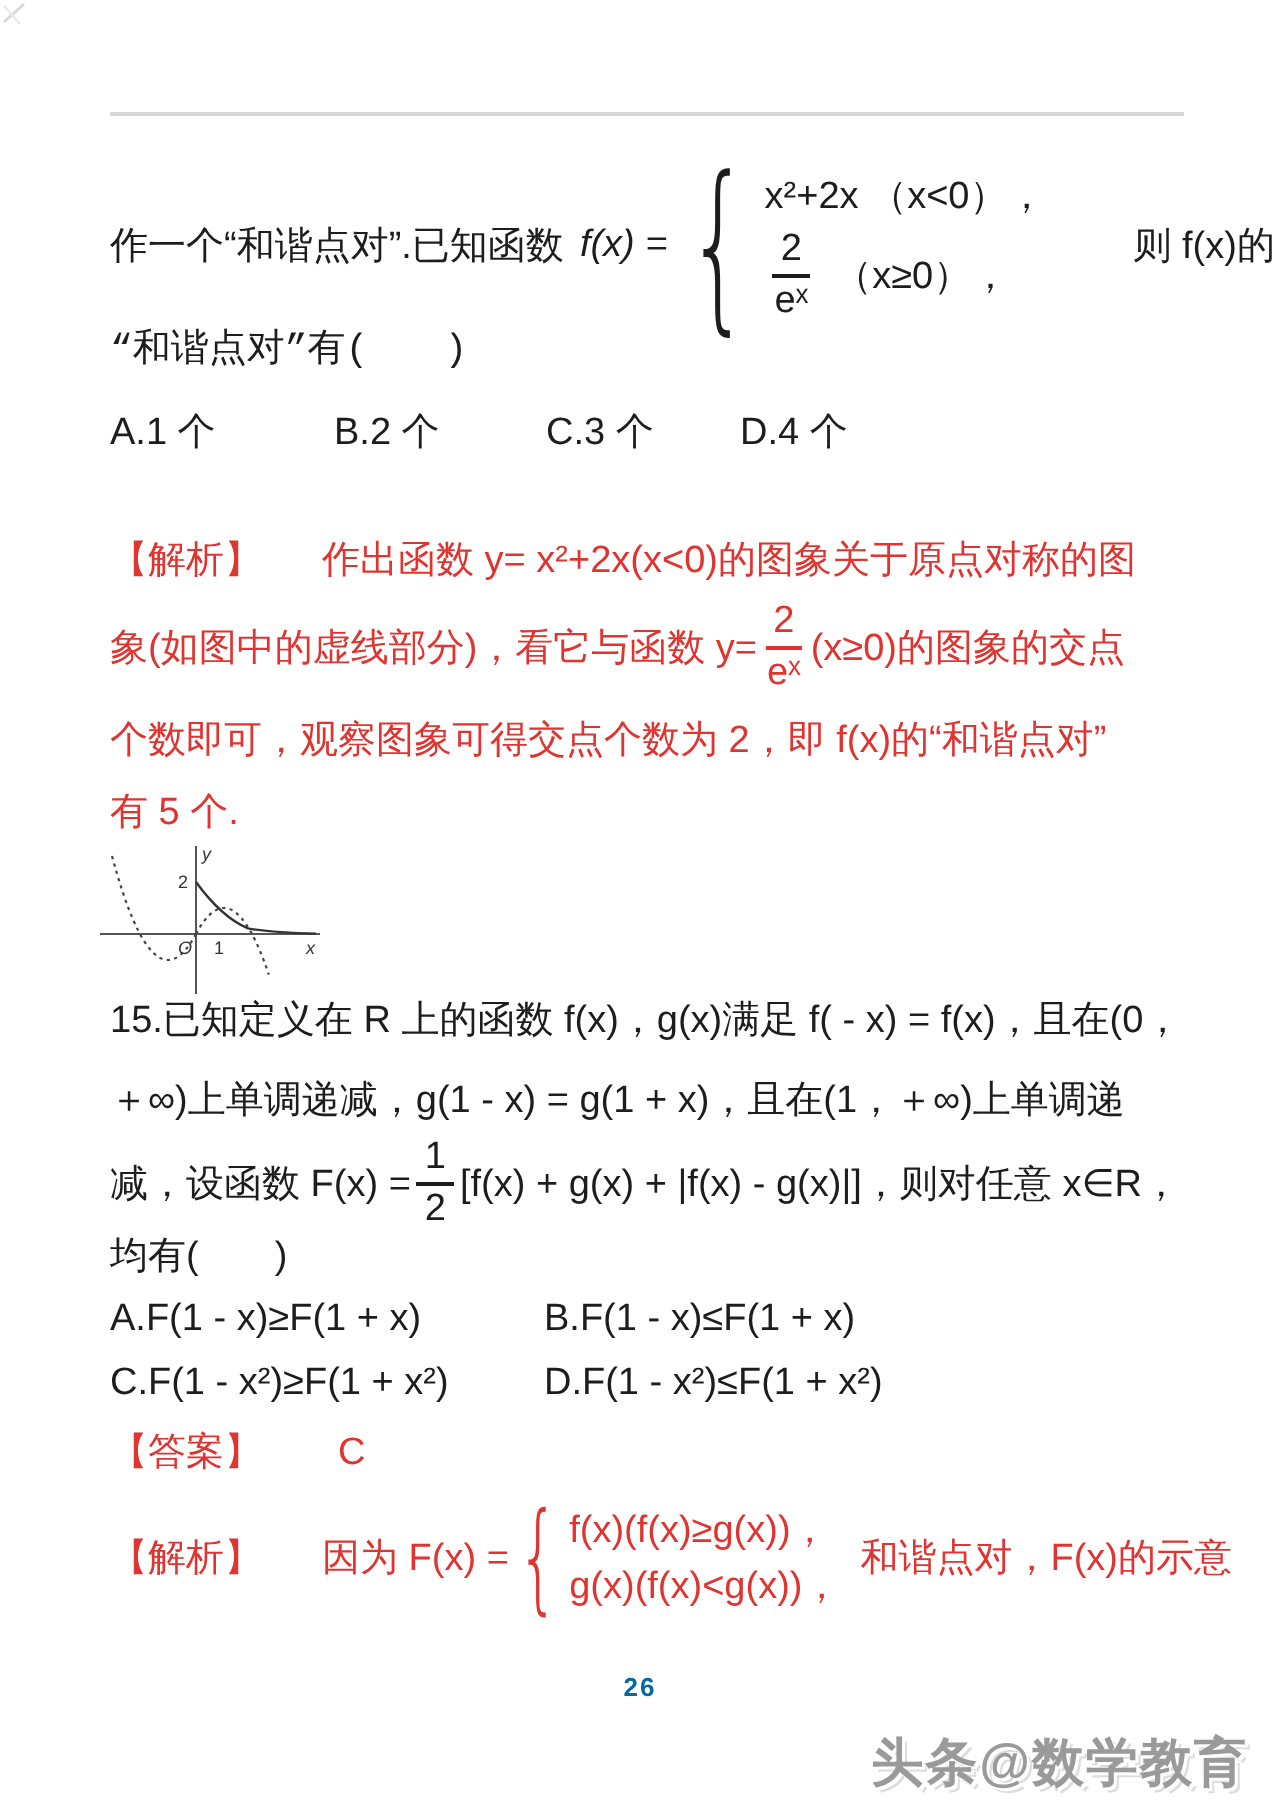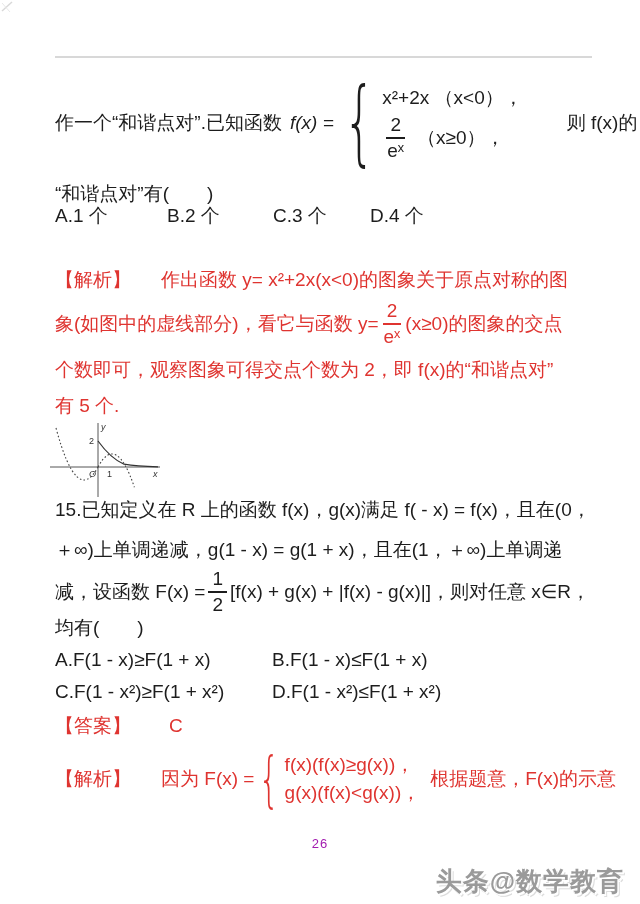--- a/index.html
+++ b/index.html
@@ -24,21 +24,21 @@
   .brace.mid { font-size:60px; margin:0 -4px 0 -4px; }
   .stack { display:inline-flex; flex-direction:column; justify-content:center; gap:4px; }
   .stack .row { display:flex; align-items:center; }
   .frac { display:inline-flex; flex-direction:column; align-items:center; line-height:1.05; vertical-align:middle; margin:0 3px; }
   .frac .num { padding:0 4px 2px; border-bottom:2px solid currentColor; }
   .frac .den { padding:2px 2px 0; }
   .answer-val { margin-left:38px; }
   .analysis-body { margin-left:30px; }
   .gap-post { margin-left:44px; }
   .opt-abs { position:absolute; white-space:nowrap; }
-  .pagenum { position:absolute; top:836px; left:0; width:100%; text-align:center; font-size:13px; color:#a21caf; letter-spacing:1px; }
+  .pagenum { position:absolute; top:836px; left:0; width:100%; text-align:center; font-size:13px; color:#0369a1; letter-spacing:1px;font-weight:bold; }
   .watermark {
     position:absolute; top:864px; right:16px; font-size:26px; font-weight:bold;
     color:#9a9a9a; text-shadow:1.5px 1.5px 0 #ffffff, 2.5px 2.5px 0 #dcdcdc;
     letter-spacing:1px;
   }
   .graph { position:absolute; top:419px; left:46px; }
   svg text { font-size:9px; fill:#333; }
 </style>
 </head>
 <body>
@@ -62,21 +62,21 @@
         <span class="frac">
           <span class="num">2</span>
           <span class="den">eˣ</span>
         </span>
         <span style="margin-left:8px;">（x≥0），</span>
       </span>
     </span>
     <span class="gap-post">则 f(x)的</span>
   </div>
 
-  <div class="ln" style="top:181px;">“和谐点对”有(　　)</div>
+  <div class="ln" style="top:161px;font-family:Liberation Mono, monospace;">“和谐点对”有(　　)</div>
 
   <div>
     <span class="opt-abs" style="top:203px; left:55px;">A.1 个</span>
     <span class="opt-abs" style="top:203px; left:167px;">B.2 个</span>
     <span class="opt-abs" style="top:203px; left:273px;">C.3 个</span>
     <span class="opt-abs" style="top:203px; left:370px;">D.4 个</span>
   </div>
 
 
   <div class="ln red" style="top:267px;">
@@ -134,19 +134,19 @@
   </div>
 
   <div class="ln red flexln" style="top:747px; height:64px;">
     <span>【解析】</span>
     <span class="analysis-body">因为 F(x) =</span>
     <span class="brace mid">{</span>
     <span class="stack" style="gap:2px;">
       <span class="row">f(x)(f(x)≥g(x))，</span>
       <span class="row">g(x)(f(x)&lt;g(x))，</span>
     </span>
-    <span style="margin-left:10px;">根据题意，F(x)的示意</span>
+    <span style="margin-left:10px;">和谐点对，F(x)的示意</span>
   </div>
 
   <div class="pagenum">26</div>
   <div class="watermark">头条@数学教育</div>
 
 </div>
 
 </body></html>

